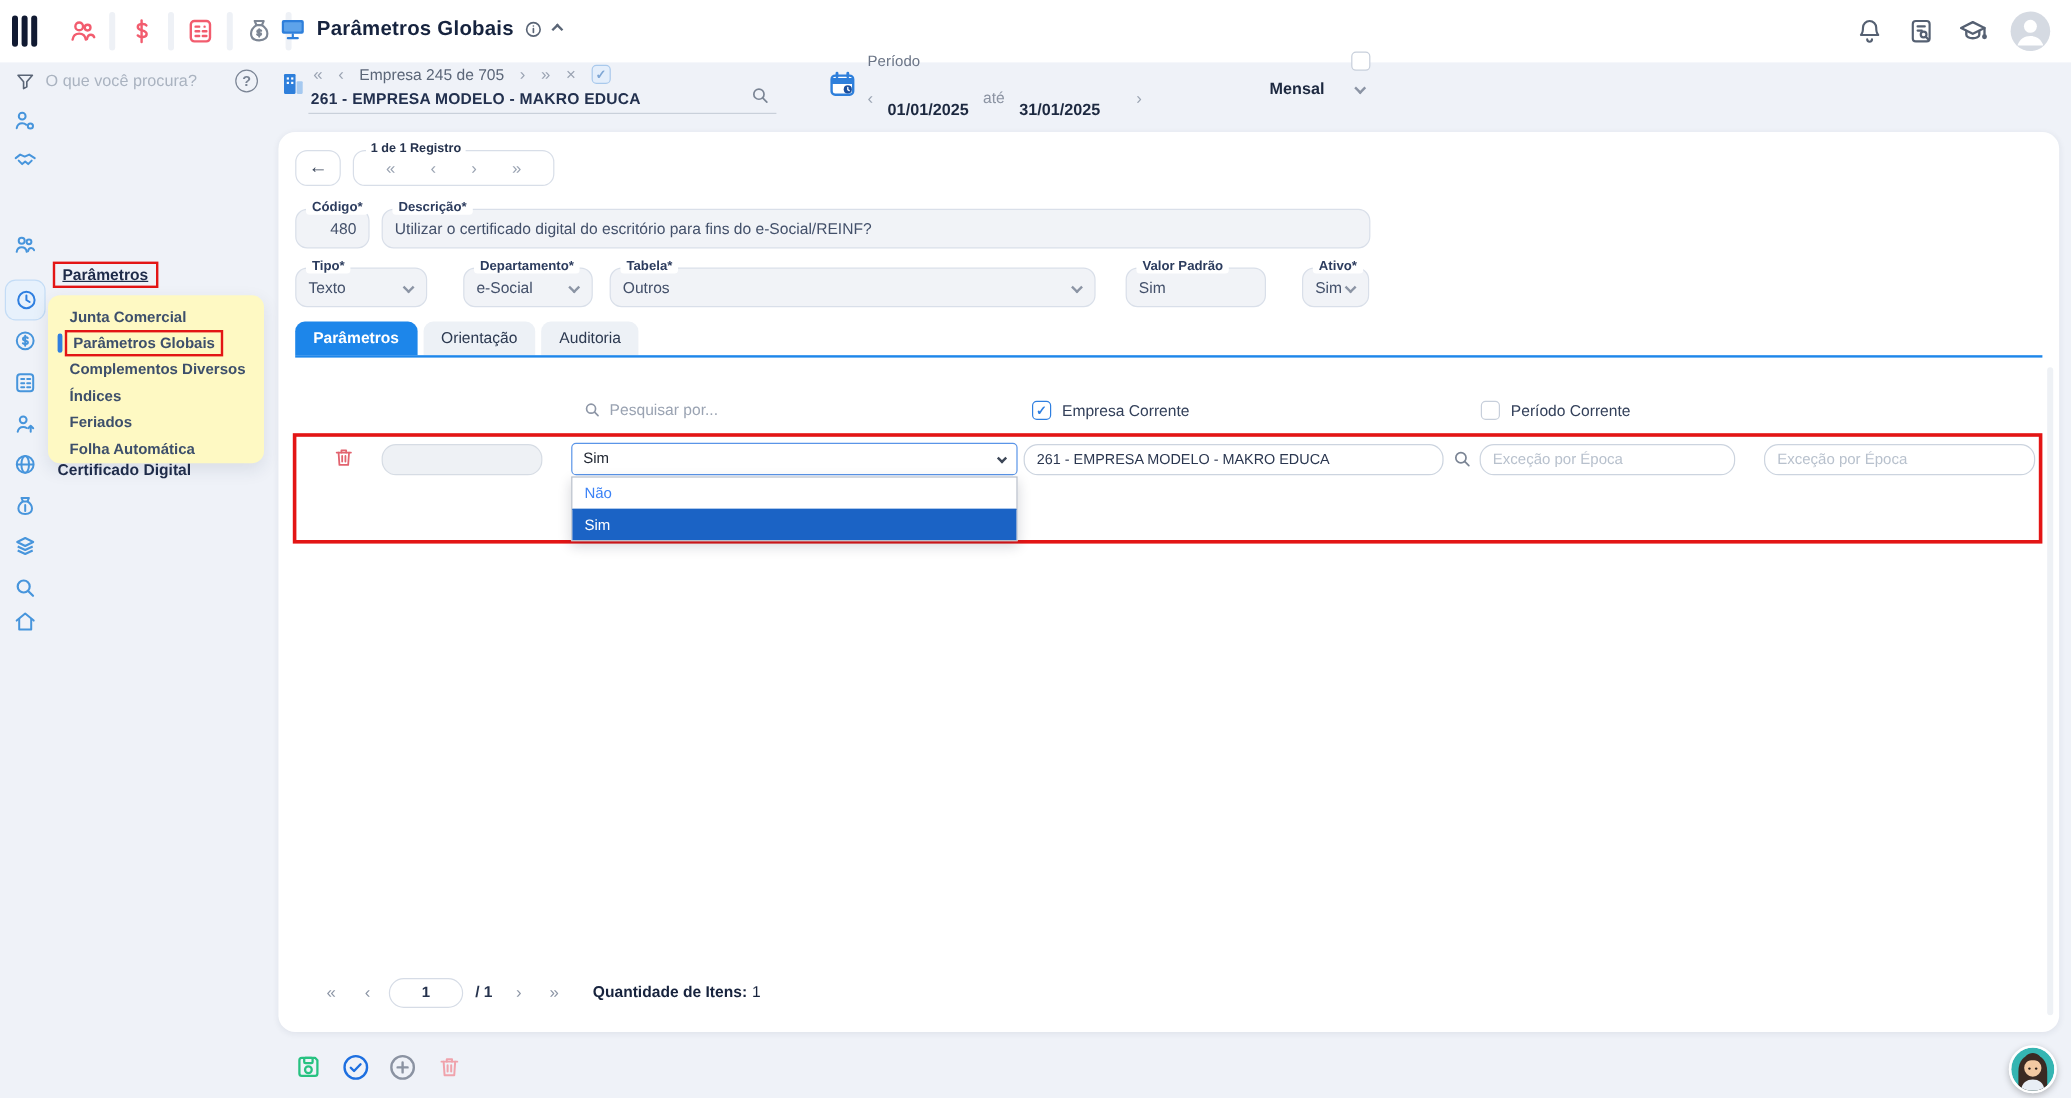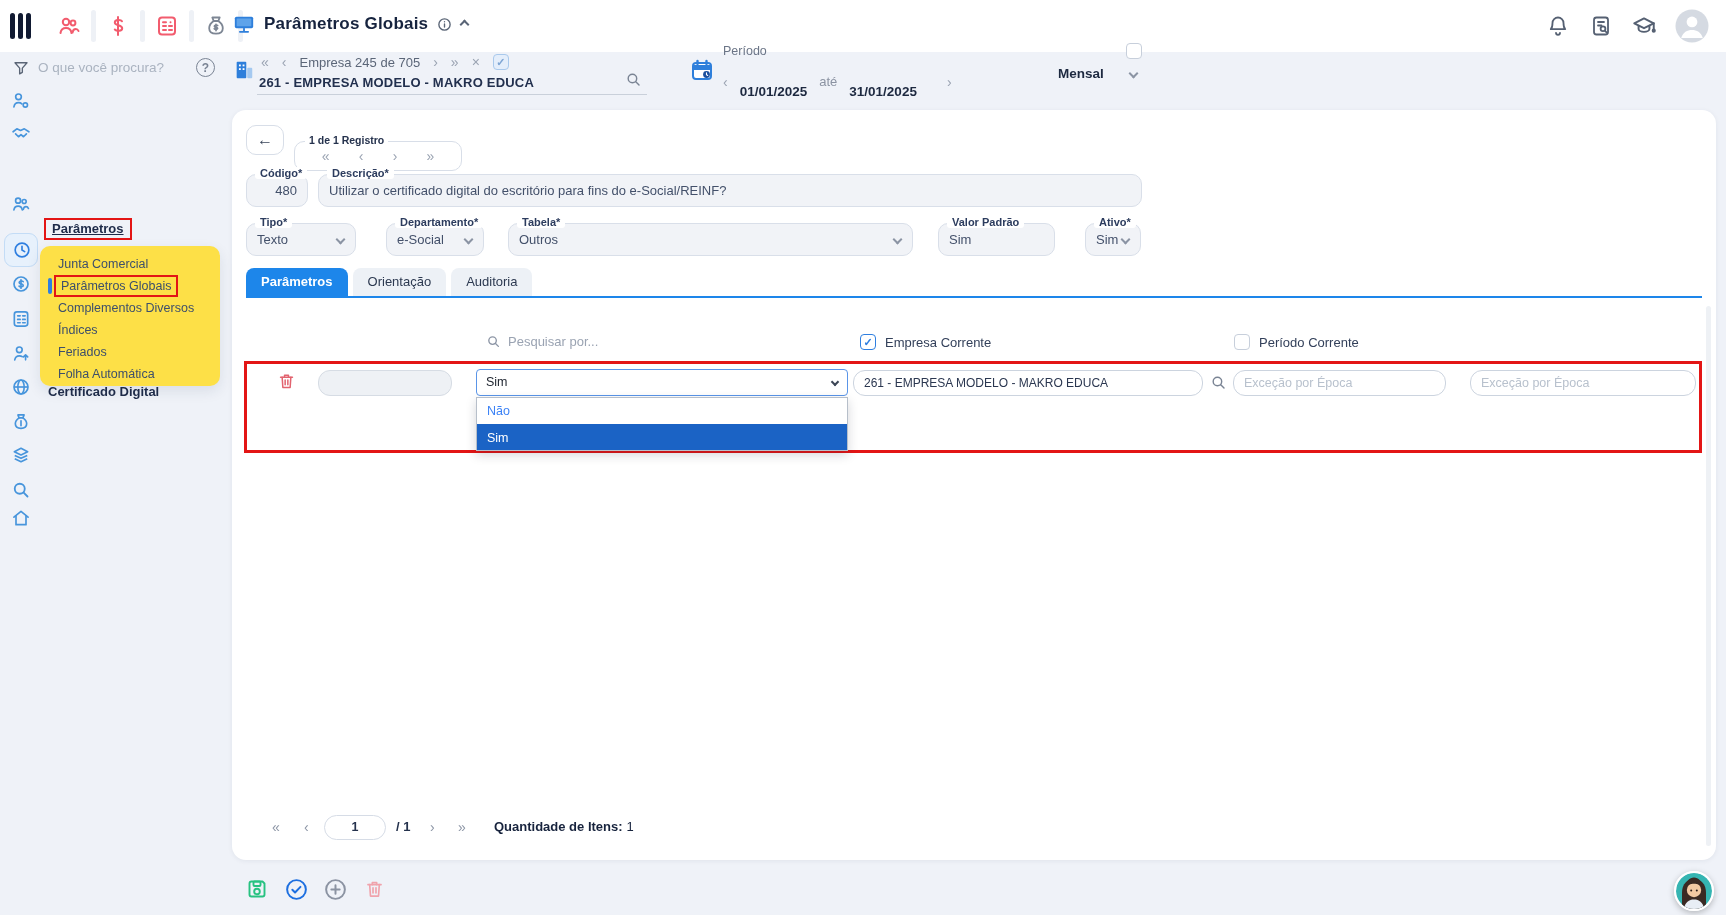--- a/index.html
+++ b/index.html
@@ -33,21 +33,21 @@
   .side-search input { border:0; outline:0; background:transparent; font-size:13.5px; color:#3c4656; width:150px; font-family:inherit; }
   .side-search input::placeholder { color:#aab3c0; }
   .help-circle { width:19px; height:19px; border:1.6px solid #7a8494; border-radius:50%; color:#7a8494; font-size:12px; font-weight:bold; display:flex; align-items:center; justify-content:center; cursor:pointer; }
   .rail { position:absolute; left:7px; top:86px; width:34px; }
   .rail .ric { position:absolute; left:3px; width:22px; height:22px; display:flex; align-items:center; justify-content:center; cursor:pointer; }
   .rail .active-wrap { position:absolute; left:-3px; top:147px; width:34px; height:34px; background:#e7f1fc; border:1px solid #c3dcf6; border-radius:9px; }
   .menu-main { position:absolute; left:48px; top:86px; }
   .menu-item { font-size:13px; font-weight:bold; color:#1e2b49; margin-bottom:7.5px; line-height:14px; cursor:pointer; }
   .param-box { position:absolute; left:44px; top:218px; border:2px solid #e31515; padding:2px 6px; }
   .param-box .menu-item { margin:0; text-decoration:underline; }
-  .submenu-card { position:absolute; left:40px; top:246px; width:180px; height:140px; background:#fde047; border-radius:10px; box-shadow:0 5px 14px rgba(30,45,80,.10); padding-top:7px; }
+  .submenu-card { position:absolute; left:40px; top:246px; width:180px; height:140px; background:#fef9c3; border-radius:10px; box-shadow:0 5px 14px rgba(30,45,80,.10); padding-top:7px;font-weight:bold; }
   .sub-item { height:22px; line-height:22px; font-size:12.5px; color:#3d4f6b; padding-left:18px; cursor:pointer; position:relative; }
   .sub-item.current { padding-left:0; display:flex; align-items:center; }
   .blue-mark { width:4px; height:16px; background:#2f7fe0; border-radius:2px; margin-left:8px; }
   .sub-red-box { border:2px solid #e31515; padding:0 5px; margin-left:2px; line-height:18px; }
   .cert-item { position:absolute; left:48px; top:384px; font-size:13px; font-weight:bold; color:#1e2b49; cursor:pointer; }
 
   
   .company-block { position:absolute; left:233px; top:54px; width:415px; height:42px; }
   .company-nav { position:absolute; left:28px; top:0; display:flex; align-items:center; gap:13px; }
   .company-counter { font-size:13px; color:#5b6678; }
@@ -60,21 +60,21 @@
   .period-until { font-size:13px; color:#8b93a2; }
   .period-mode { position:absolute; left:368px; top:24px; font-size:13.5px; font-weight:bold; color:#1d2940;text-align:center; }
   .period-chev { position:absolute; left:440px; top:28px; }
   .period-check { position:absolute; left:436px; top:1px; }
 
   
   .card { position:absolute; left:232px; top:110px; width:1484px; height:750px; background:#fff; border-radius:14px; box-shadow:0 1px 5px rgba(27,39,64,.07); }
   .band { position:absolute; left:14px; right:14px; }
 
   .back-btn { position:absolute; left:0; top:0; width:38px; height:30px; border:1px solid #d8dee8; border-radius:10px; background:#fff; color:#39455a; font-size:16px; display:flex; align-items:center; justify-content:center; cursor:pointer; }
-  .reg-fieldset { position:absolute; left:48px; top:0; width:168px; height:30px; border:1px solid #d8dee8; border-radius:10px; display:flex; align-items:center; justify-content:space-around; padding:0 12px;margin-top:16px; }
+  .reg-fieldset { position:absolute; left:48px; top:0; width:168px; height:30px; border:1px solid #d8dee8; border-radius:10px; display:flex; align-items:center; justify-content:space-around; padding:0 12px; }
   .reg-legend { position:absolute; top:-8px; left:10px; font-size:10.5px; font-weight:bold; color:#25324d; background:#fff; padding:0 4px; }
 
   .field { position:absolute; height:33px; background:#f1f3f7; border:1px solid #d9dfe9; border-radius:10px; }
   .field-label { position:absolute; top:-8px; left:8px; font-size:11px; font-weight:bold; color:#2c3c5e; background:#fff; padding:0 5px; border-radius:3px; white-space:nowrap; }
   .field-value { display:block; line-height:31px; padding:0 10px; font-size:13px; color:#43506a; white-space:nowrap; overflow:hidden; }
   .field-value.right { text-align:right; }
   .field .chev { position:absolute; right:11px; top:12px; }
 
   .tabs { position:absolute; left:0; top:0; display:flex; gap:5px; }
   .tab { height:28px; line-height:28px; padding:0 15px; border-radius:8px 8px 0 0; font-size:13px; background:#edf1f6; color:#2c3950; cursor:pointer; }
@@ -406,21 +406,21 @@
         <span class="field-value">Utilizar o certificado digital do escritório para fins do e-Social/REINF?</span>
       </div>
     </div>
 
     <div class="band" style="top:113px;height:34px">
       <div class="field" style="left:0;width:110px">
         <span class="field-label">Tipo*</span>
         <span class="field-value">Texto</span>
         <span class="chev"></span>
       </div>
-      <div class="field" style="left:140px;width:98px">
+      <div class="field" style="left:140px;width:108px">
         <span class="field-label">Departamento*</span>
         <span class="field-value">e-Social</span>
         <span class="chev"></span>
       </div>
       <div class="field" style="left:262px;width:405px">
         <span class="field-label">Tabela*</span>
         <span class="field-value">Outros</span>
         <span class="chev"></span>
       </div>
       <div class="field" style="left:692px;width:117px">

